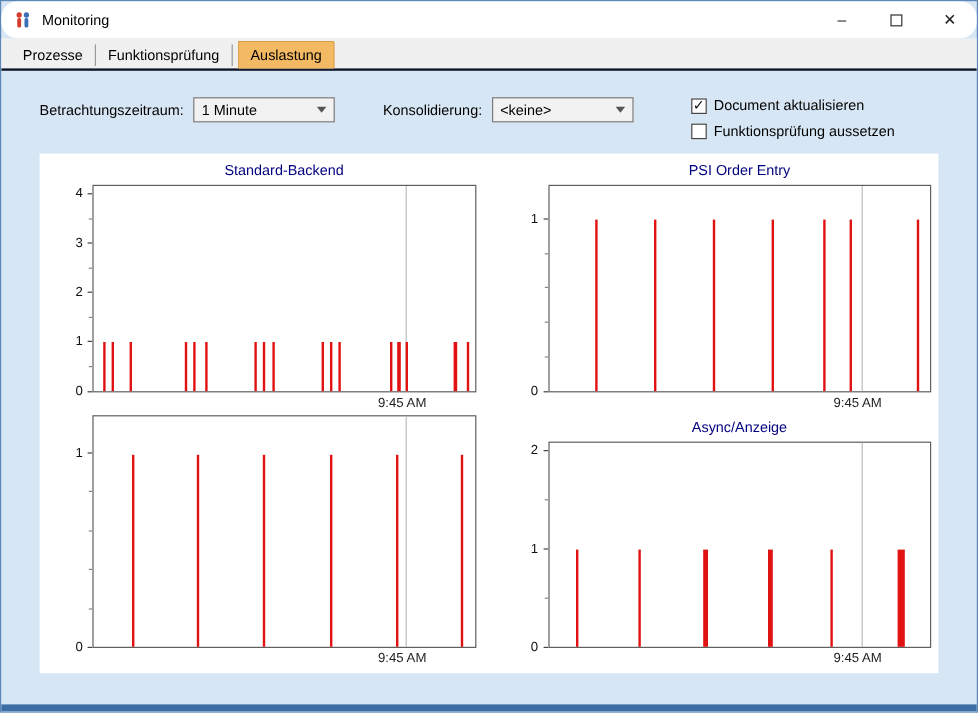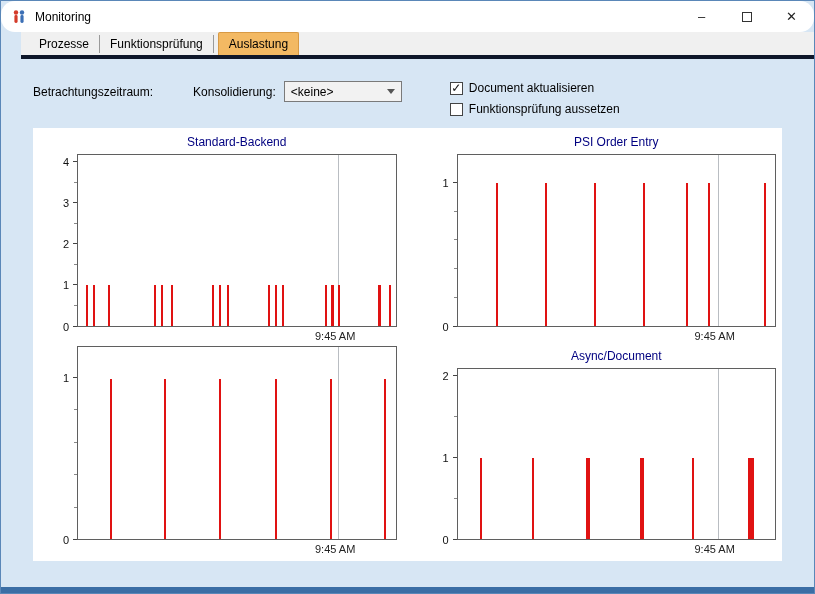--- a/index.html
+++ b/index.html
@@ -11,21 +11,21 @@
 
   
   .titlebar{height:31px;background:#fff;display:flex;align-items:center;padding-left:10px;flex:0 0 auto;border-radius:14px;}
   .app-icon{width:16px;height:16px;margin-right:8px;display:inline-block;}
   .title{font-size:12px;}
   .win-controls{margin-left:auto;display:flex;height:100%;}
   .win-btn{width:45px;display:flex;align-items:center;justify-content:center;font-size:13px;color:#222;cursor:default;}
   .max-glyph{width:10px;height:10px;border:1px solid #333;display:inline-block;}
 
   
-  .tabstrip{background:#f0f0f0;display:flex;align-items:flex-end;padding:4px 24px 0 8px;height:27px;flex:0 0 auto;border-bottom:4px solid #0f172a;margin-left:20px;}
+  .tabstrip{background:#f0f0f0;display:flex;align-items:flex-end;padding:4px 24px 0 8px;height:27px;flex:0 0 auto;border-bottom:2px solid #0f172a;}
   .tab{padding:4px 10px 4px 10px;cursor:default;white-space:nowrap;}
   .tab.inactive{border-right:1px solid #9a9a9a;margin-bottom:2px;padding-top:2px;padding-bottom:2px;}
   .tab.active{background:#f3b963;border:1px solid #d89a45;border-bottom:none;border-radius:2px 2px 0 0;margin-left:4px;}
 
   
   .content{flex:1;display:flex;flex-direction:column;padding:0 32px;min-height:0;}
   .controls{display:flex;align-items:flex-start;margin-top:22px;flex:0 0 auto;}
   .ctrl-left{display:flex;align-items:center;gap:8px;}
   .ctrl-gap{width:24px;}
   .combo{width:118px;height:21px;border:1px solid #7a7a7a;background:#f2f2f2;display:flex;align-items:center;padding:0 6px;cursor:default;}
@@ -80,20 +80,24 @@
     <div class="tab inactive">Prozesse</div>
     <div class="tab inactive">Funktionsprüfung</div>
     <div class="tab active">Auslastung</div>
   </div>
 
   <div class="content">
 
     <div class="controls">
       <div class="ctrl-left">
         <span>Betrachtungszeitraum:</span>
+        <div class="combo">
+          <span class="combo-value">1 Minute</span>
+          <span class="combo-arrow"></span>
+        </div>
         <span class="ctrl-gap"></span>
         <span>Konsolidierung:</span>
         <div class="combo">
           <span class="combo-value">&lt;keine&gt;</span>
           <span class="combo-arrow"></span>
         </div>
       </div>
       <div class="checks">
         <div class="check">
           <span class="checkbox">✓</span>
@@ -203,21 +207,21 @@
               <div class="bar" style="left: 79.5%; width: 2px; height: 83.3333%;"></div>
               <div class="bar" style="left: 96.5%; width: 2px; height: 83.3333%;"></div>
             </div>
         </div>
         <div class="xaxis">
             <div class="time-label" style="left: calc(82% - 24px);">9:45 AM</div>
           </div>
       </div>
 
       <div class="chart">
-        <div class="chart-title">Async/Document</div>
+        <div class="chart-title">Async/Anzeige</div>
         <div class="plot-row">
           <div class="yaxis">
               <div class="ytick-label" style="bottom: 0%;">0</div>
               <div class="ytick" style="bottom: 0%;"></div>
               <div class="ytick-label" style="bottom: 47.619%;">1</div>
               <div class="ytick" style="bottom: 47.619%;"></div>
               <div class="ytick-label" style="bottom: 95.2381%;">2</div>
               <div class="ytick" style="bottom: 95.2381%;"></div>
               <div class="ytick minor" style="bottom: 23.8095%;"></div>
               <div class="ytick minor" style="bottom: 71.4286%;"></div>

